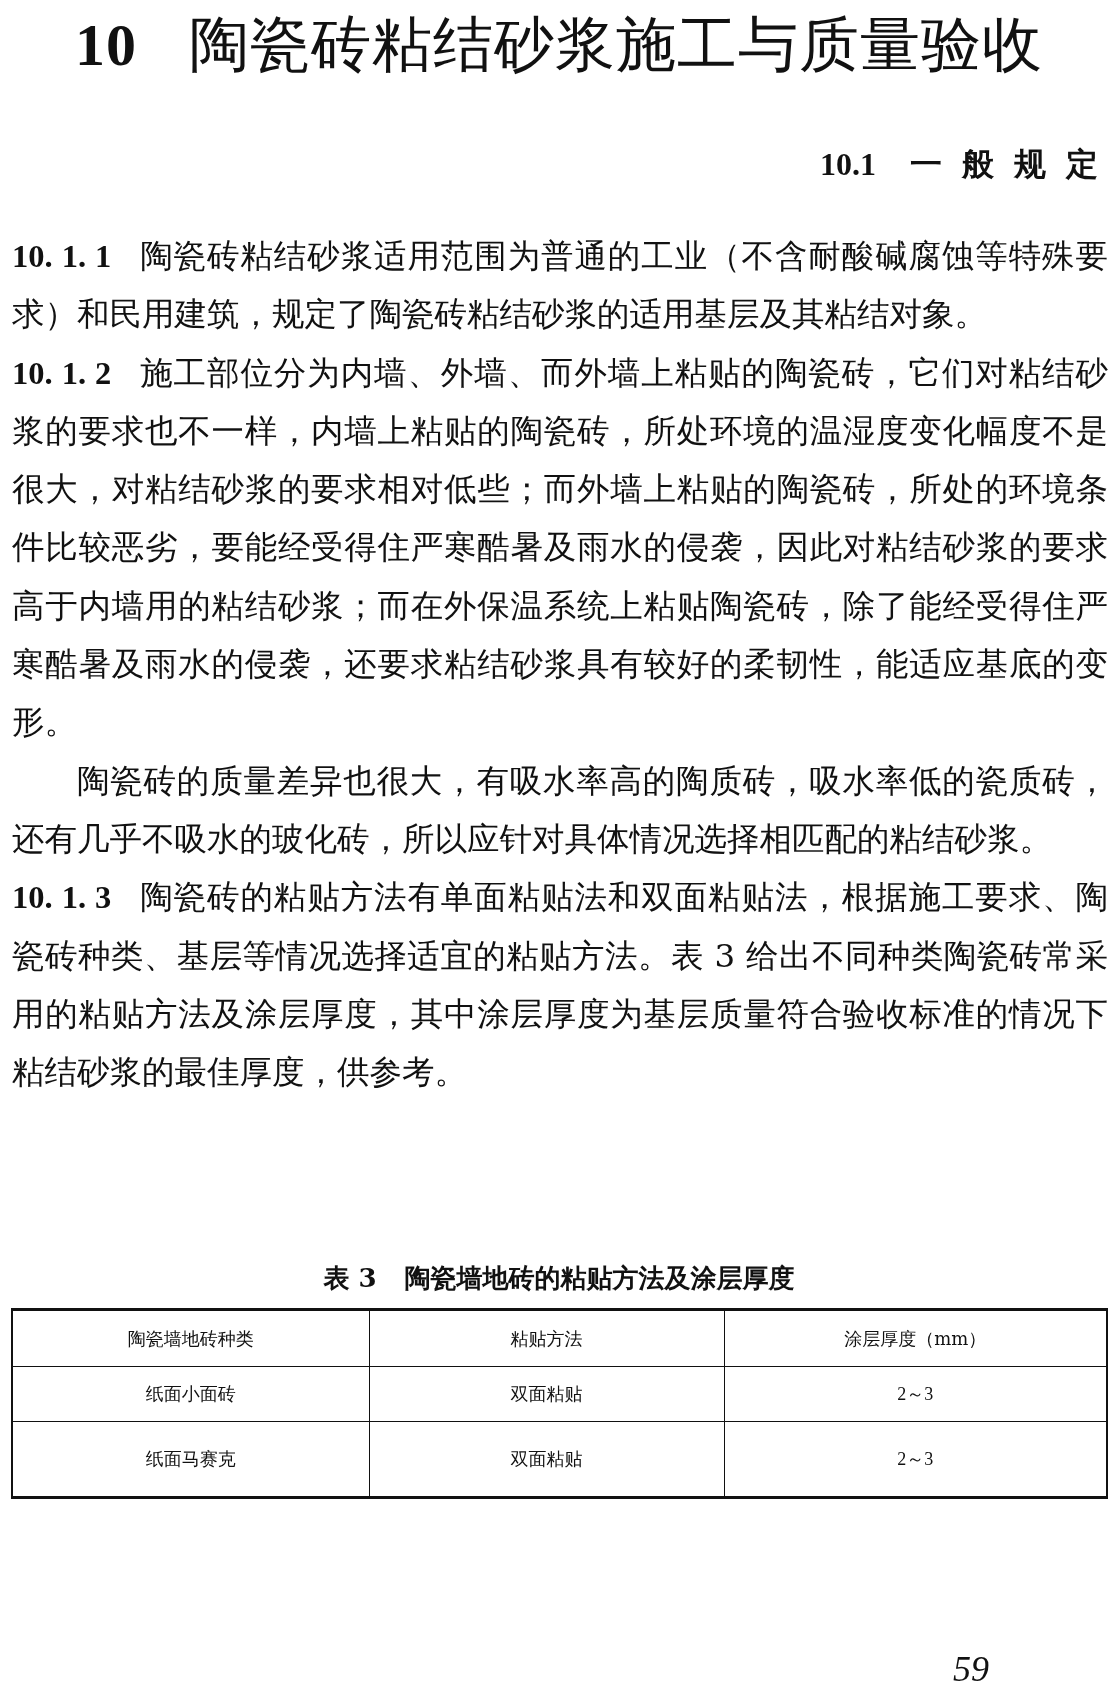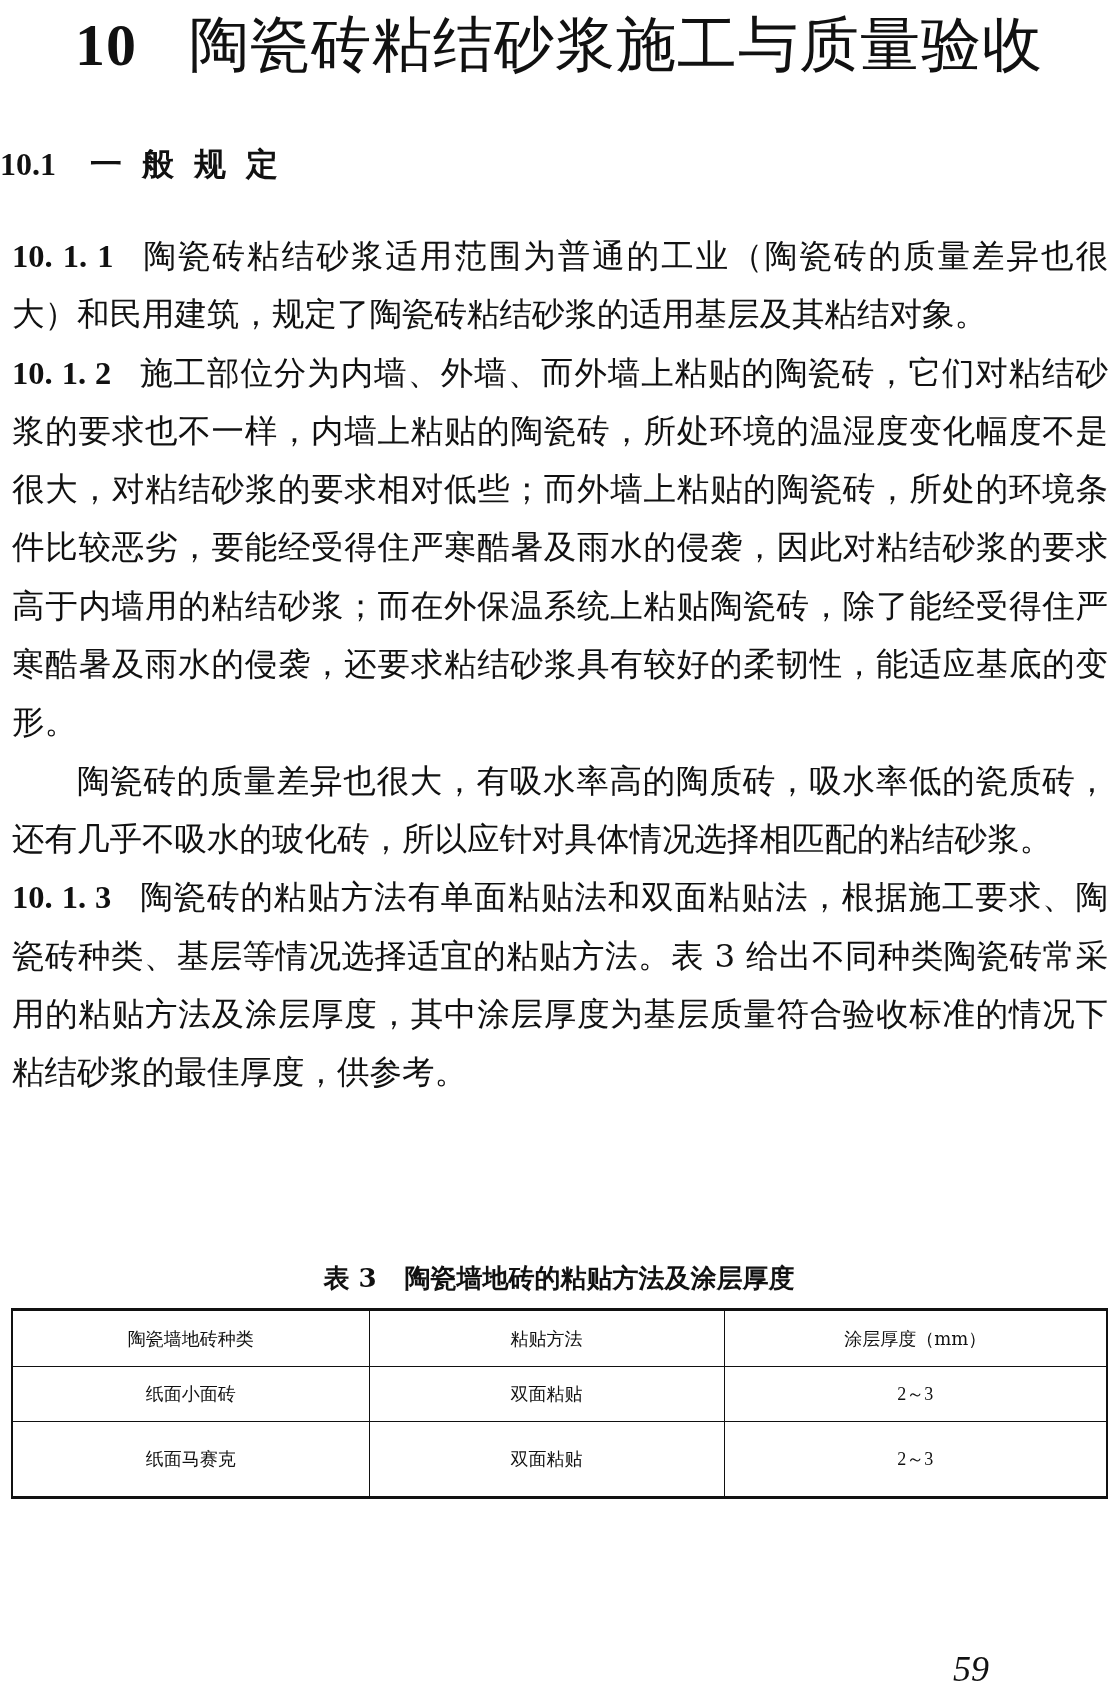--- a/index.html
+++ b/index.html
@@ -35,21 +35,21 @@
     .chapter-title .num {
       font-family: "Liberation Serif", serif;
       font-weight: bold;
       margin-right: 52px;
     }
     .section-title {
       position: absolute;
       top: 142px;
       left: 0;
       width: 1118px;
-      text-align: left;
+      text-align: right;
       font-size: 32px;
       line-height: 44px;
       font-weight: bold;
       white-space: nowrap;
     }
     .section-title .num {
       font-family: "Liberation Serif", serif;
       margin-right: 34px;
     }
     .section-title .txt {
@@ -137,21 +137,21 @@
   <h1 class="chapter-title" style="margin:0;font-weight:normal;">
     <span class="num">10</span><span>陶瓷砖粘结砂浆施工与质量验收</span>
   </h1>
 
   <h2 class="section-title" style="margin:0;">
     <span class="num">10.1</span><span class="txt">一般规定</span>
   </h2>
 
   <div class="body">
     <p>
-      <span class="clause-num">10. 1. 1</span><span>陶瓷砖粘结砂浆适用范围为普通的工业（陶瓷砖的质量差异也很大）和民用建筑，规定了陶瓷砖粘结砂浆的适用基层及其粘结对象。</span>
+      <span class="clause-num">10. 1. 1</span><span>陶瓷砖粘结砂浆适用范围为普通的工业（不含耐酸碱腐蚀等特殊要求）和民用建筑，规定了陶瓷砖粘结砂浆的适用基层及其粘结对象。</span>
     </p>
     <p>
       <span class="clause-num">10. 1. 2</span><span>施工部位分为内墙、外墙、而外墙上粘贴的陶瓷砖，它们对粘结砂浆的要求也不一样，内墙上粘贴的陶瓷砖，所处环境的温湿度变化幅度不是很大，对粘结砂浆的要求相对低些；而外墙上粘贴的陶瓷砖，所处的环境条件比较恶劣，要能经受得住严寒酷暑及雨水的侵袭，因此对粘结砂浆的要求高于内墙用的粘结砂浆；而在外保温系统上粘贴陶瓷砖，除了能经受得住严寒酷暑及雨水的侵袭，还要求粘结砂浆具有较好的柔韧性，能适应基底的变形。</span>
     </p>
     <p class="indent">陶瓷砖的质量差异也很大，有吸水率高的陶质砖，吸水率低的瓷质砖，还有几乎不吸水的玻化砖，所以应针对具体情况选择相匹配的粘结砂浆。</p>
     <p class="wide-last">
       <span class="clause-num">10. 1. 3</span><span>陶瓷砖的粘贴方法有单面粘贴法和双面粘贴法，根据施工要求、陶瓷砖种类、基层等情况选择适宜的粘贴方法。表 3 给出不同种类陶瓷砖常采用的粘贴方法及涂层厚度，其中涂层厚度为基层质量符合验收标准的情况下粘结砂浆的最佳厚度，供参考。</span>
     </p>
   </div>
 

